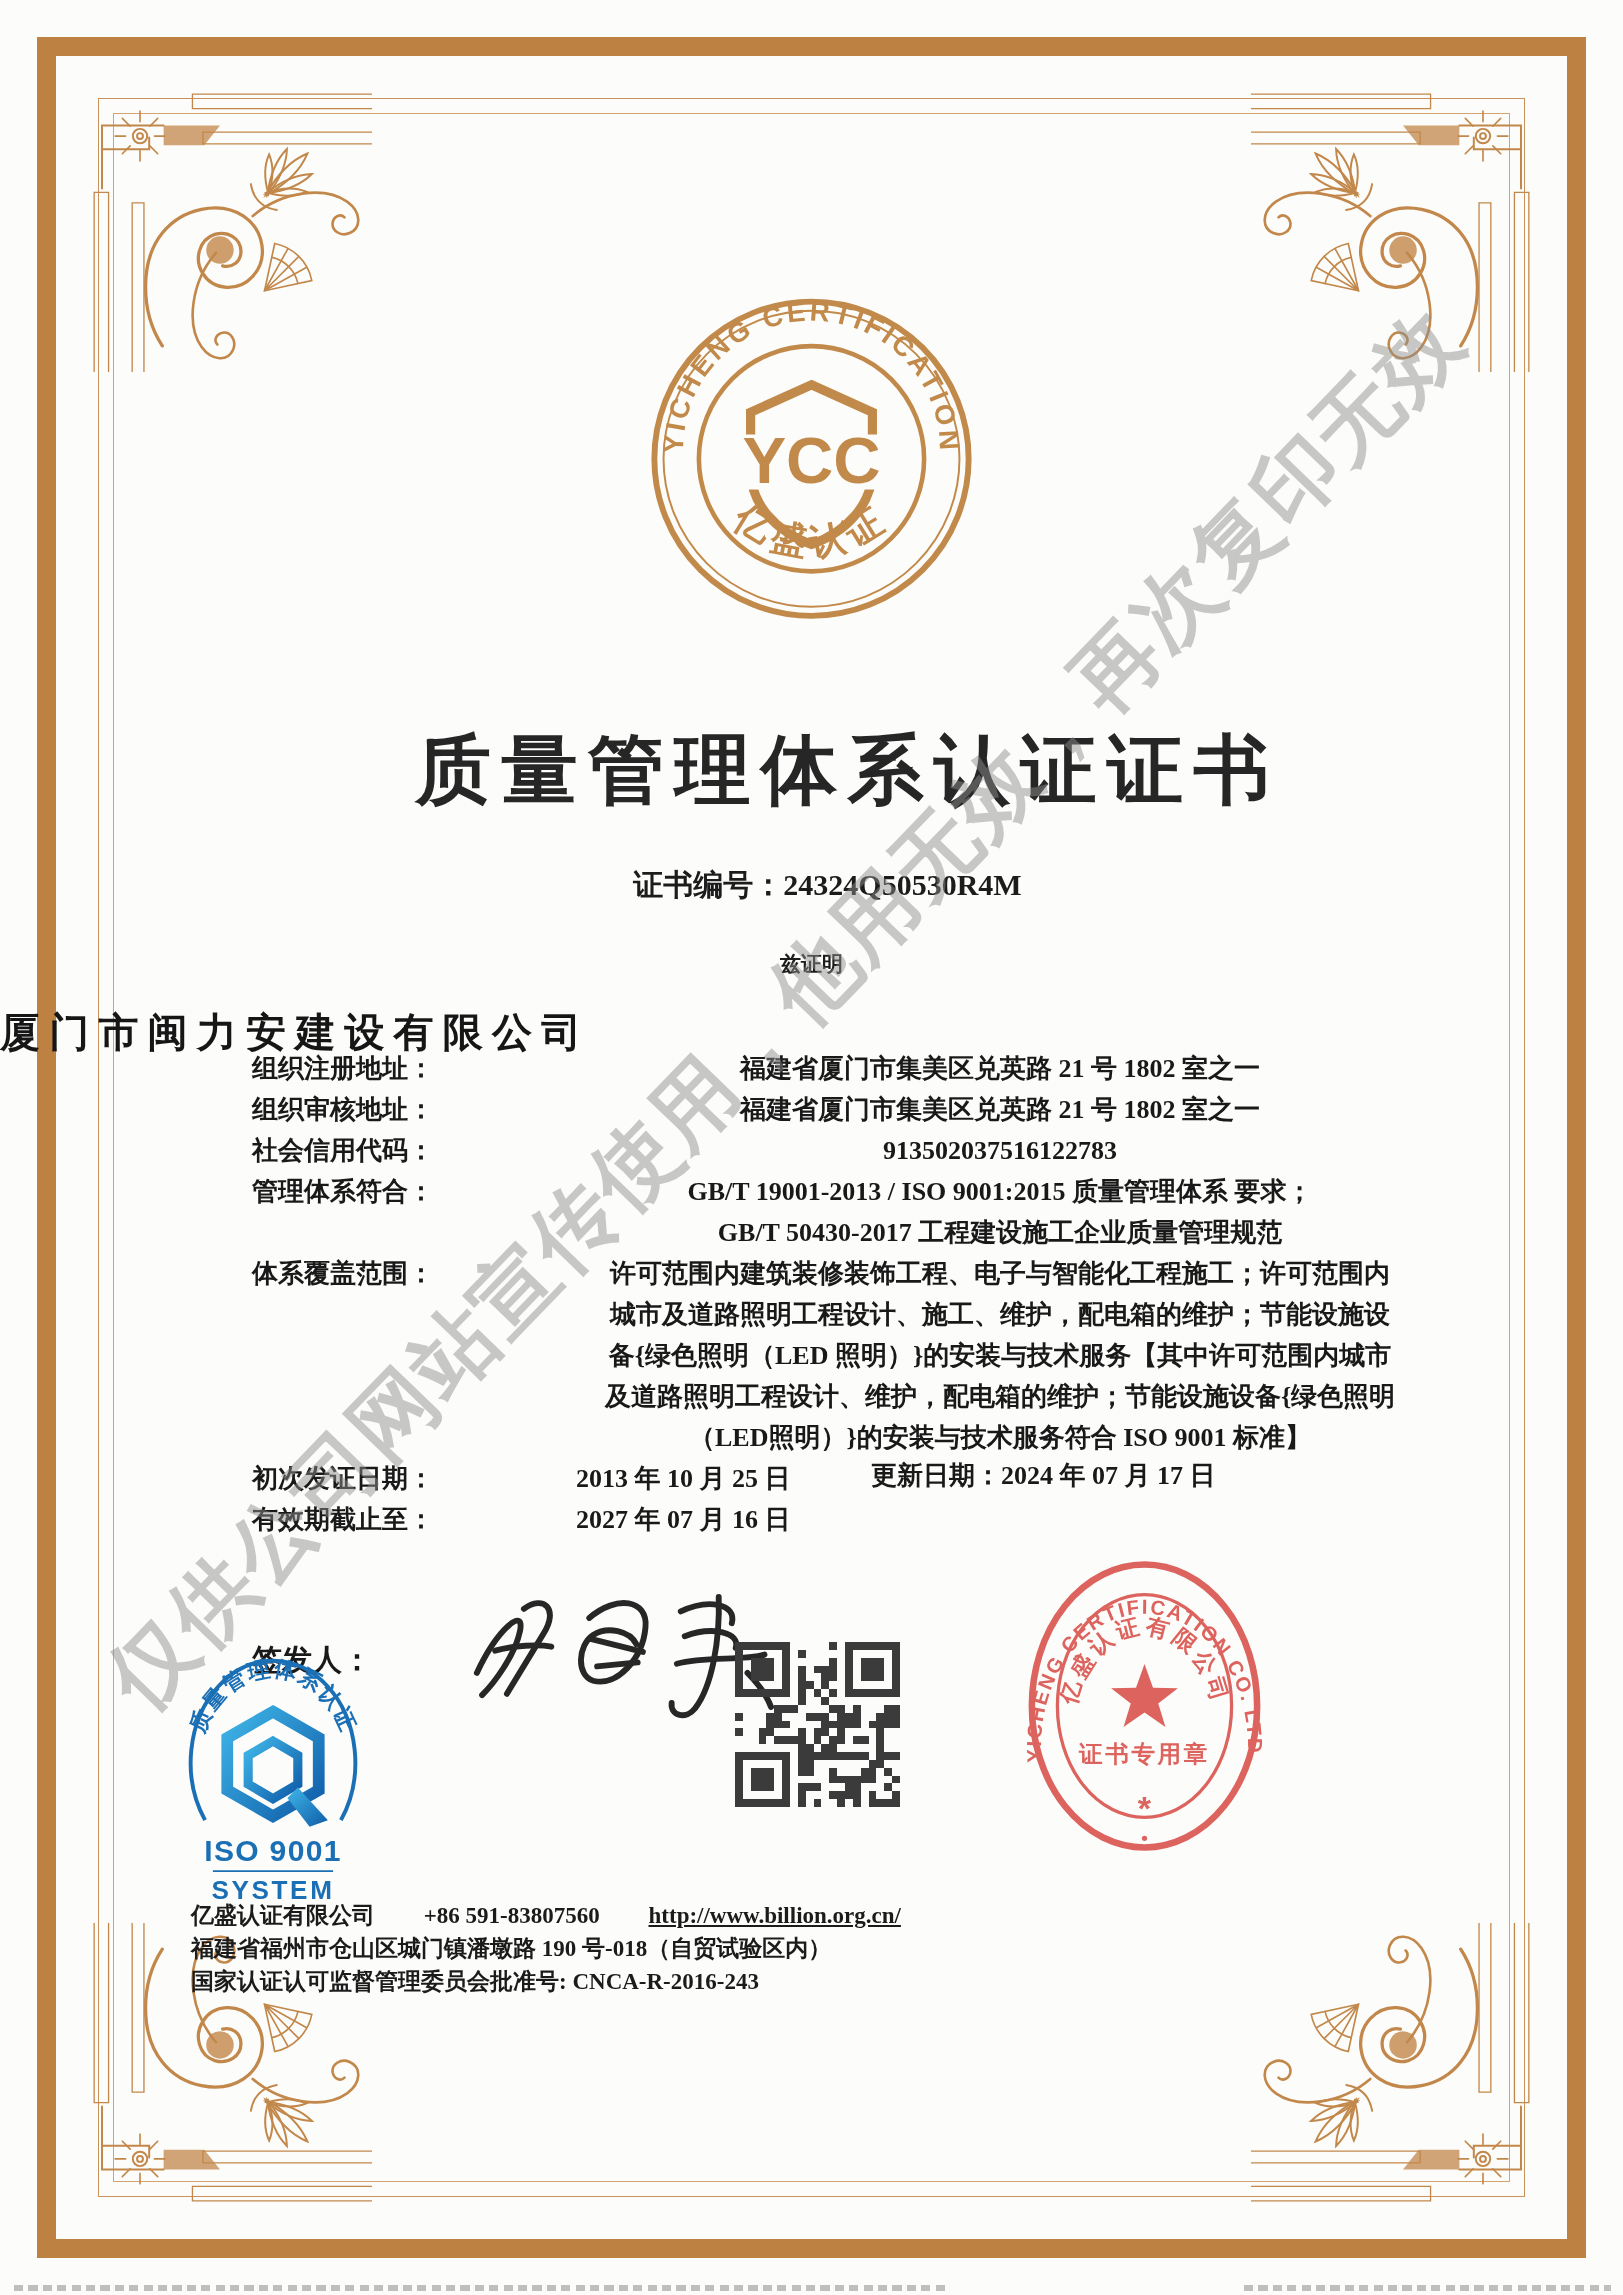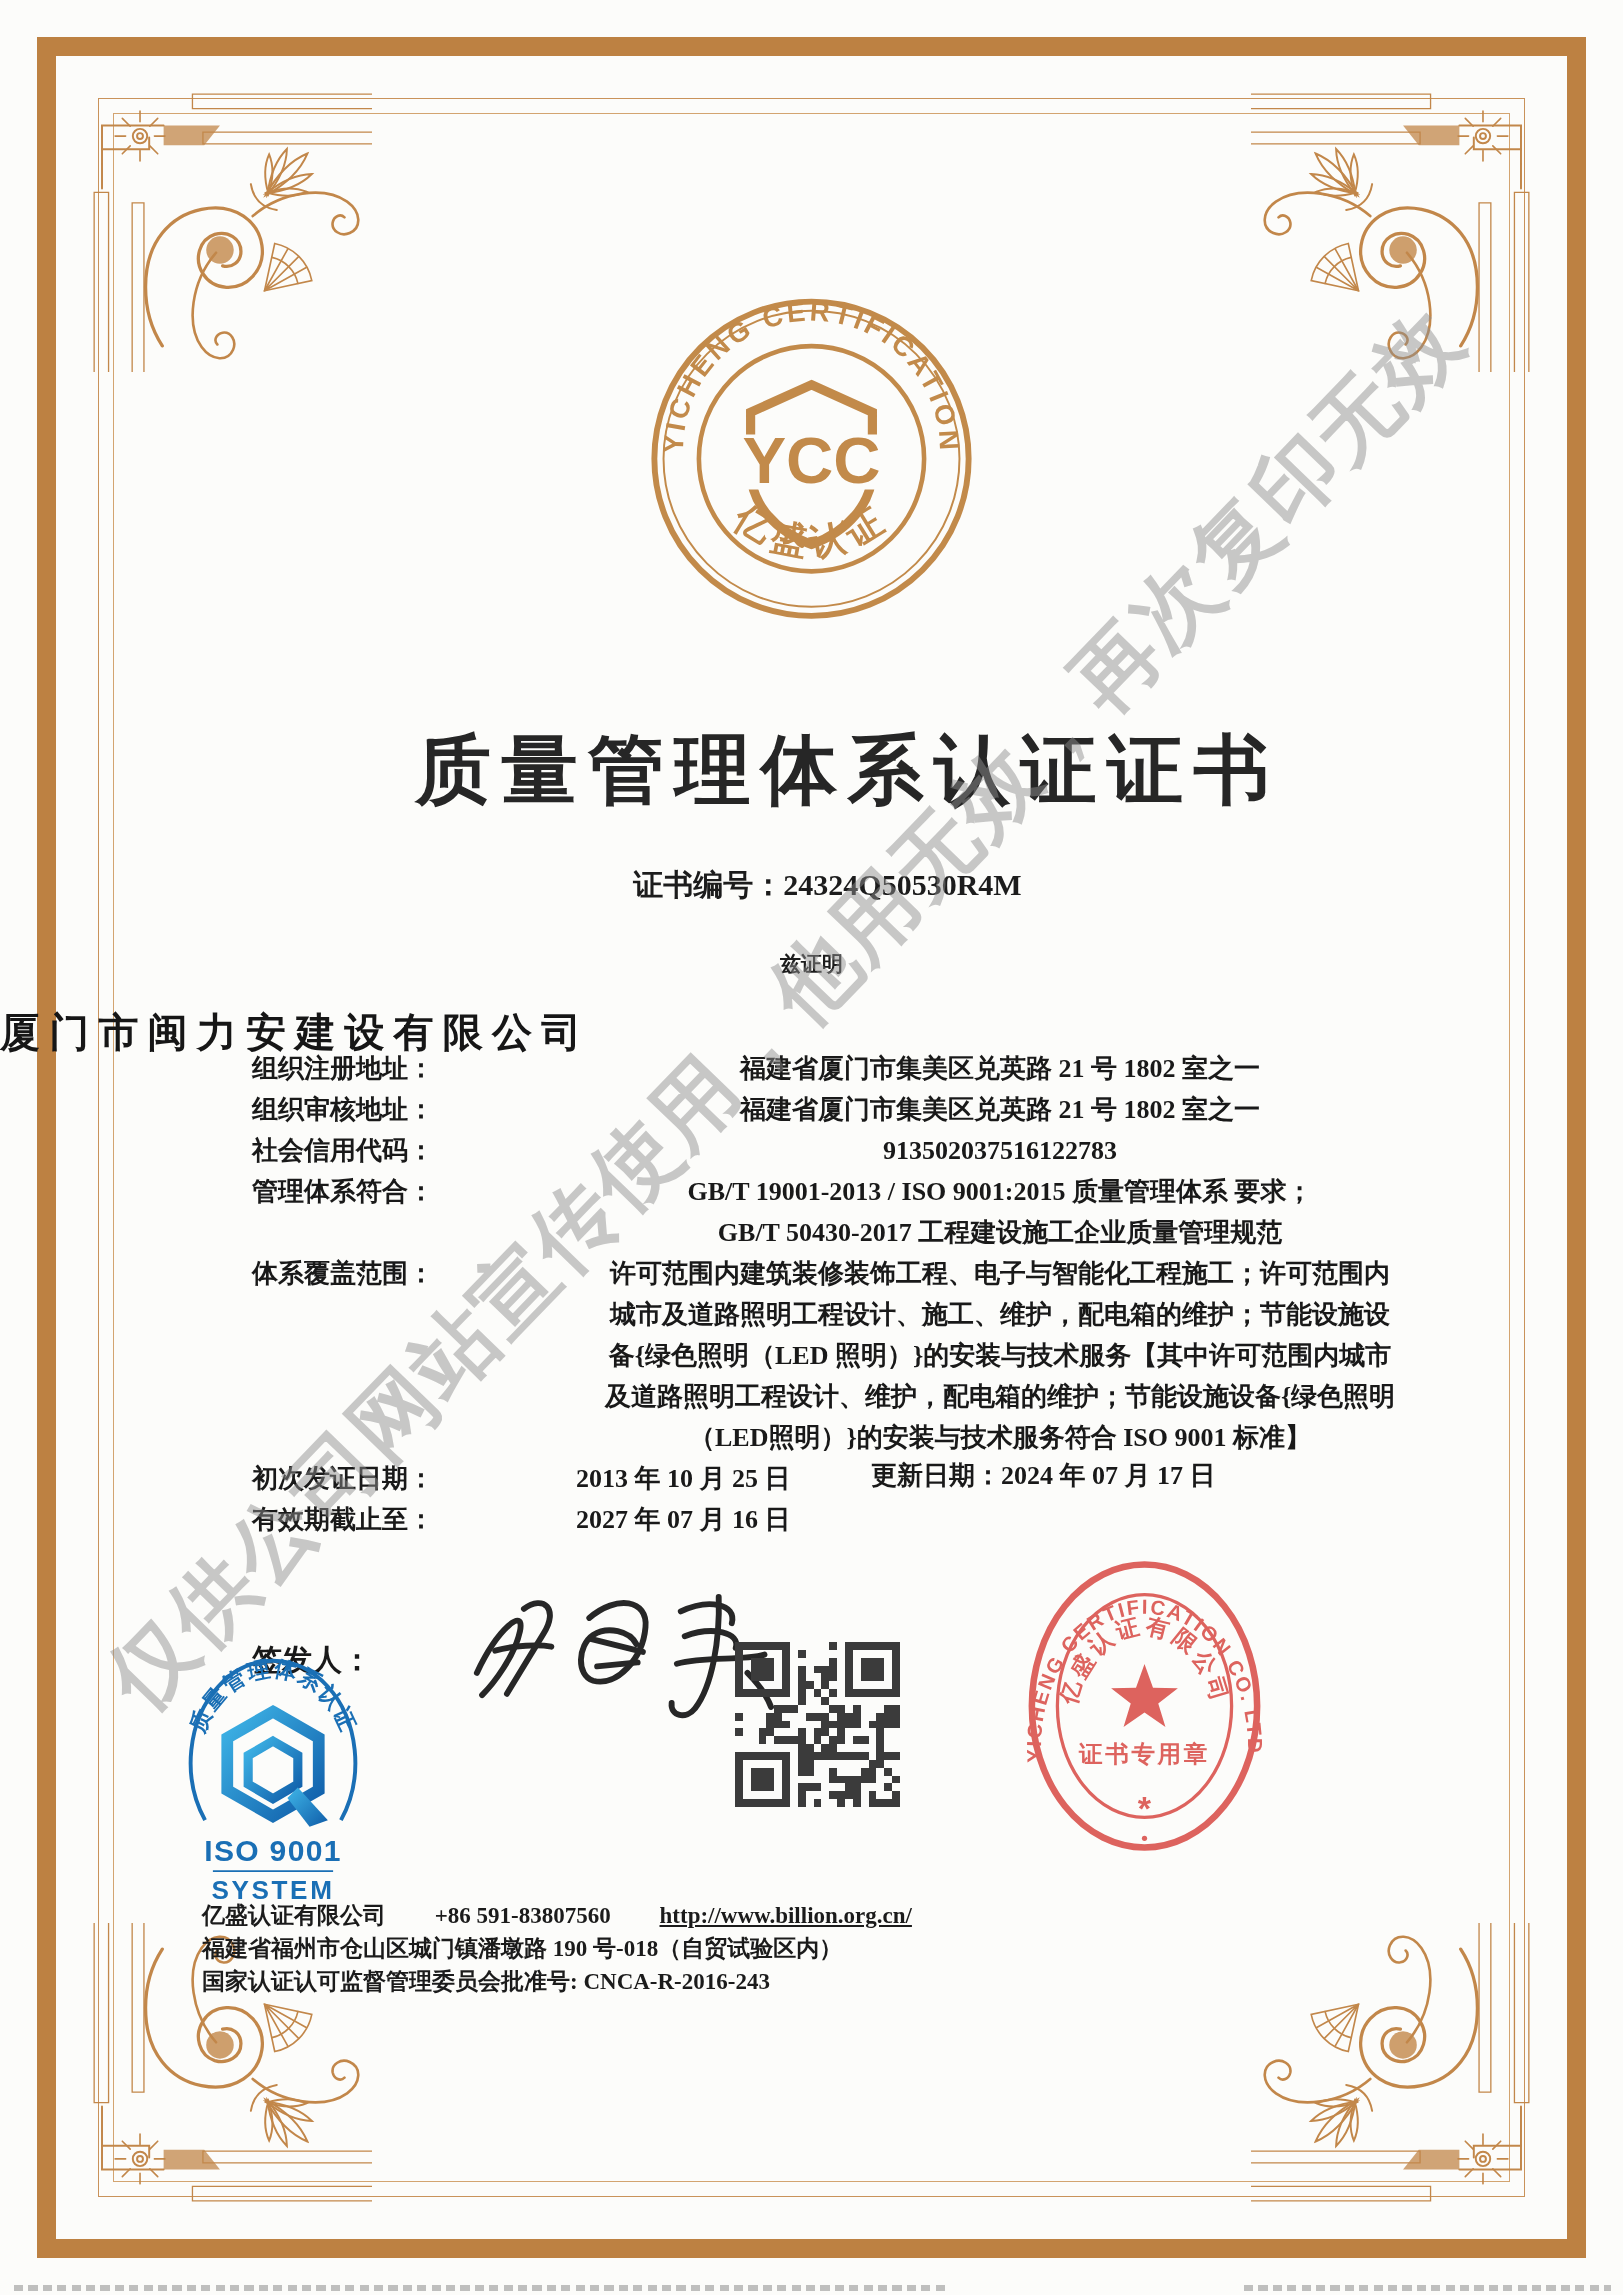--- a/index.html
+++ b/index.html
@@ -43,21 +43,21 @@
   
   .issuer{position:absolute;left:252px;top:1640px;font-size:30px;font-weight:700;color:#191919;}
   .sig{position:absolute;left:452px;top:1568px;width:353px;height:164px;}
   
   .isobadge{position:absolute;left:175px;top:1633px;width:196px;height:275px;}
   .qr{position:absolute;left:735px;top:1642px;width:165px;height:165px;
       display:grid;grid-template-columns:repeat(21,1fr);grid-template-rows:repeat(21,1fr);}
   .qr b{background:#3b3b3b;}
   .stamp{position:absolute;left:1022px;top:1558px;width:245px;height:296px;mix-blend-mode:multiply;}
   
-  .footer{position:absolute;left:202px;top:1899px;width:1283px;
+  .footer{position:absolute;left:191px;top:1899px;width:1283px;
     font-size:23px;font-weight:700;color:#1b1b1b;line-height:33px;}
   .footer .gap{display:inline-block;width:43px;}
   .u{text-decoration:underline;}
   .cutoff{position:absolute;height:5.9px;bottom:3.9px;opacity:.45;filter:blur(0.7px);
     background:repeating-linear-gradient(90deg,#777 0 9.2px,transparent 9.2px 14.4px);}
   .co1{left:14.4px;width:936px;} .co2{left:1244px;width:367px;}
   svg text{font-family:"Liberation Sans","DejaVu Sans",sans-serif;}
 </style>
 </head>
 <body>

